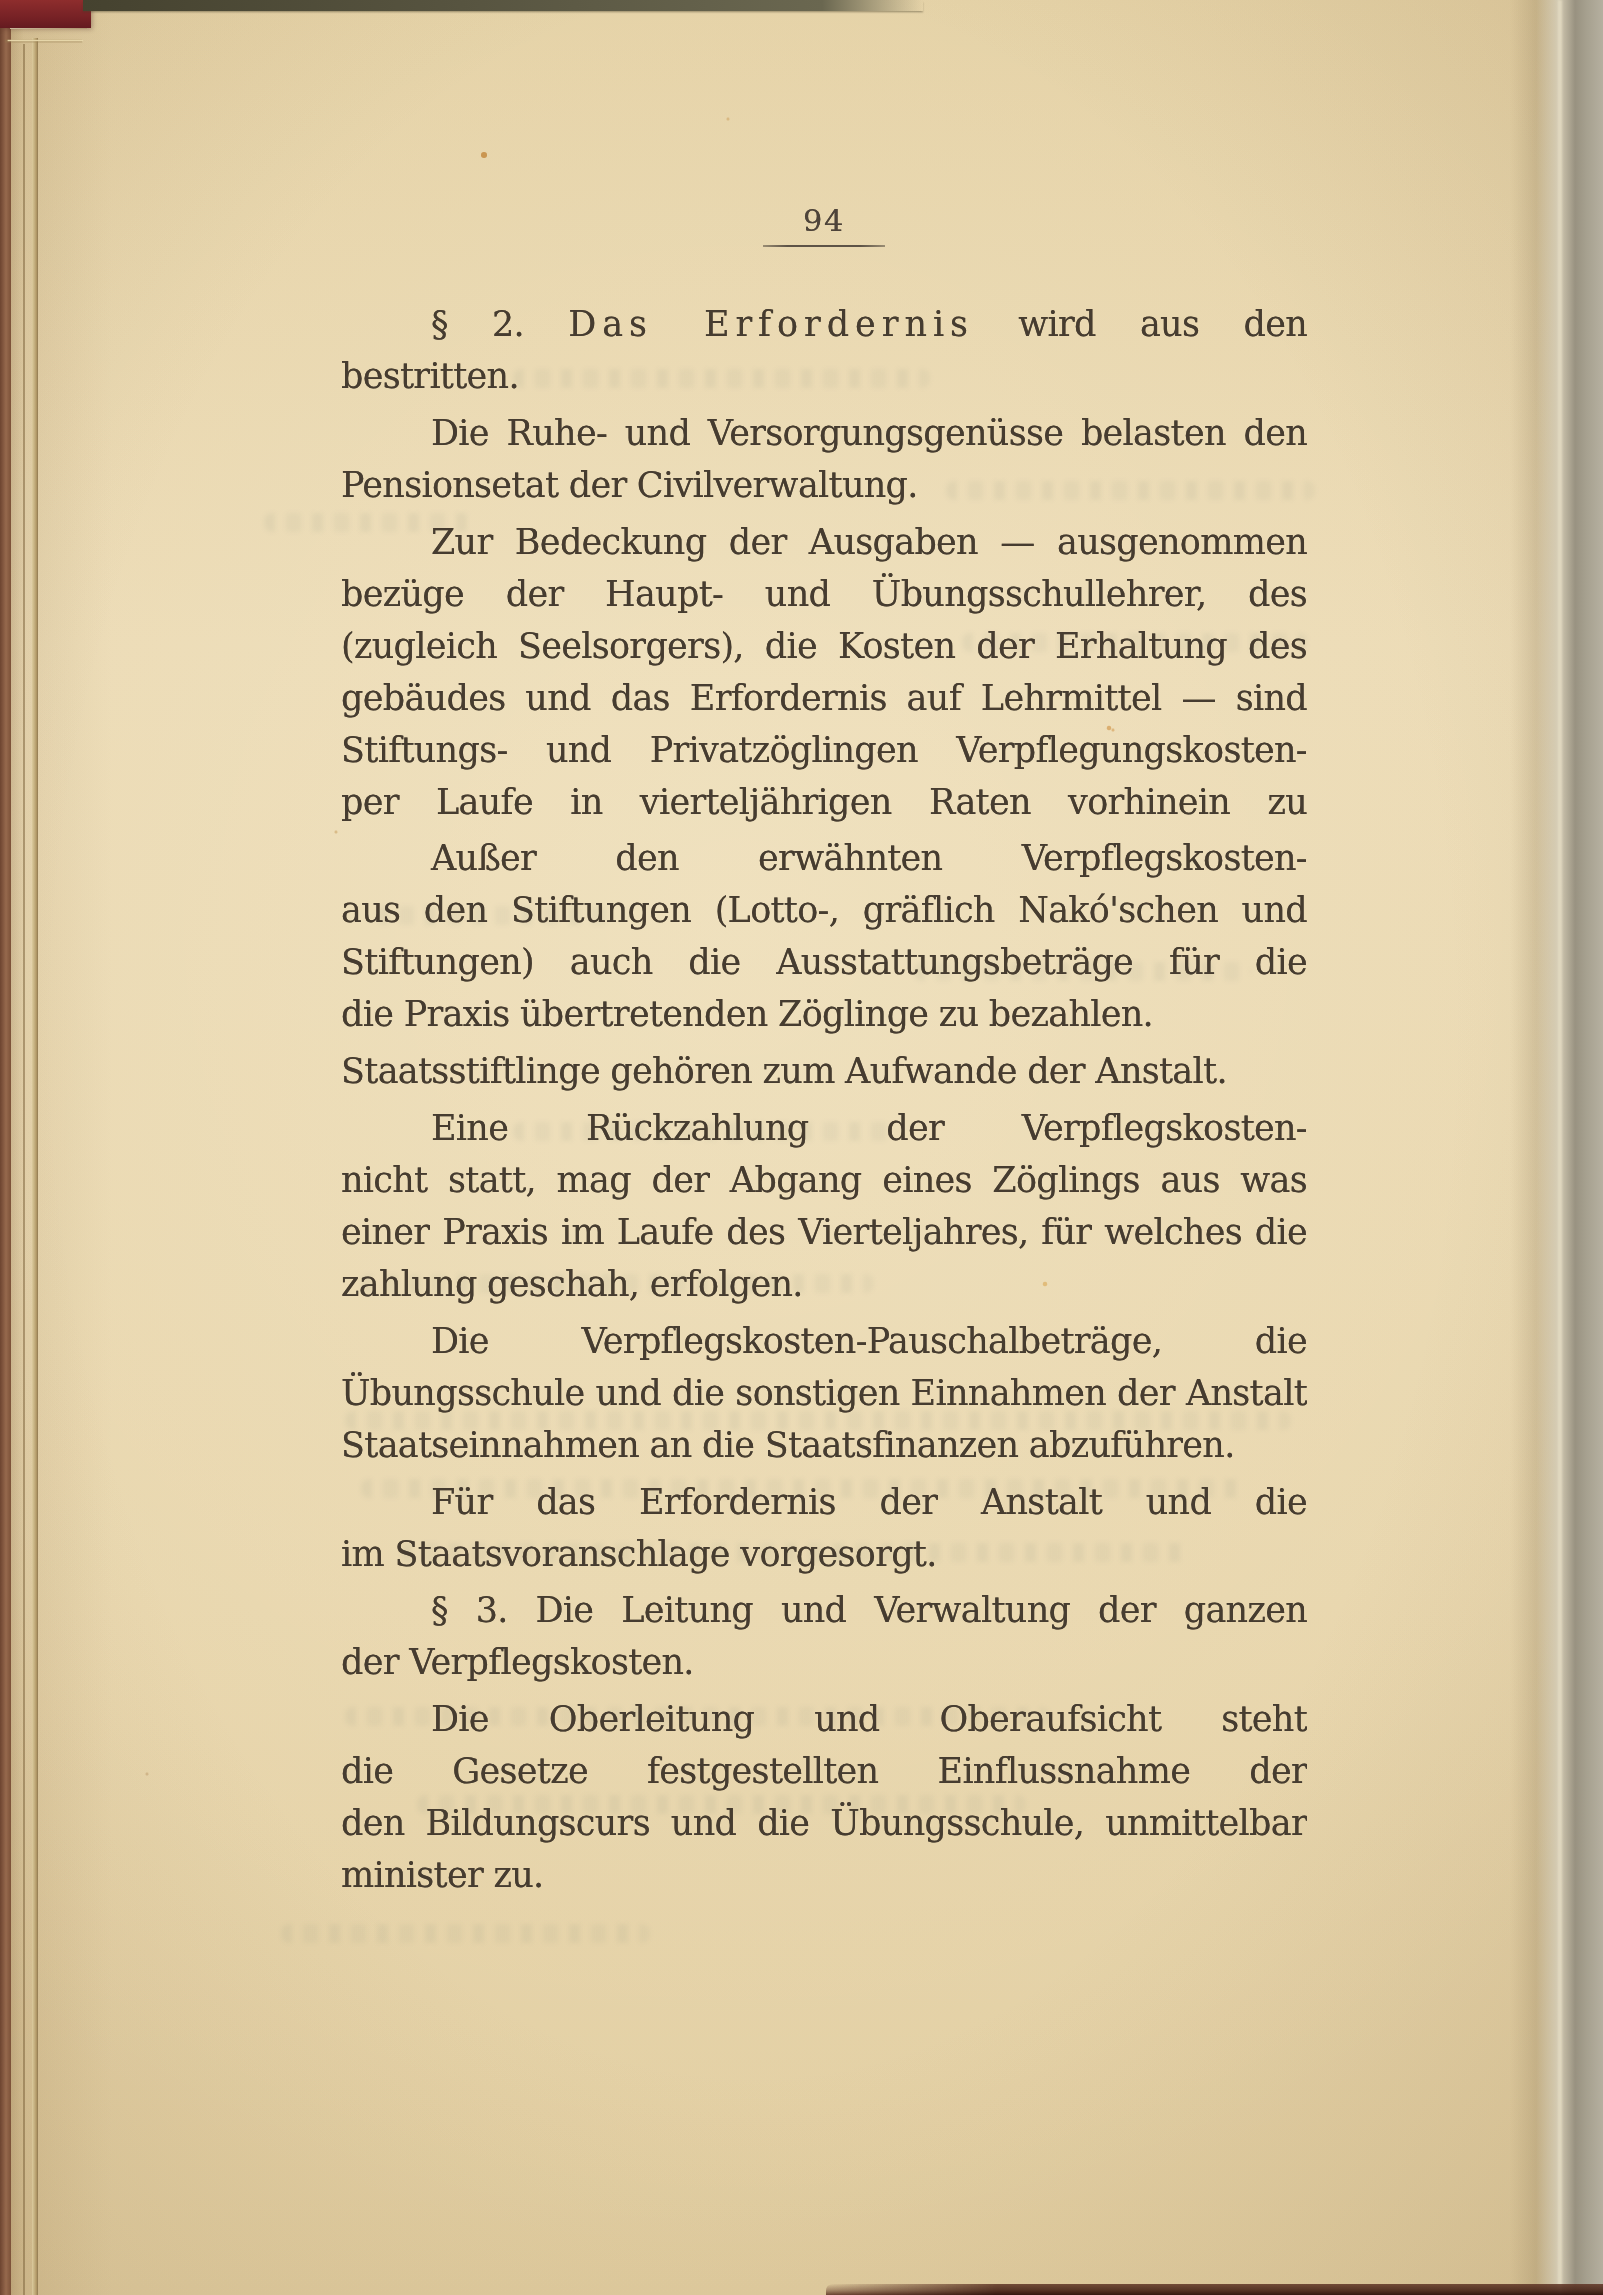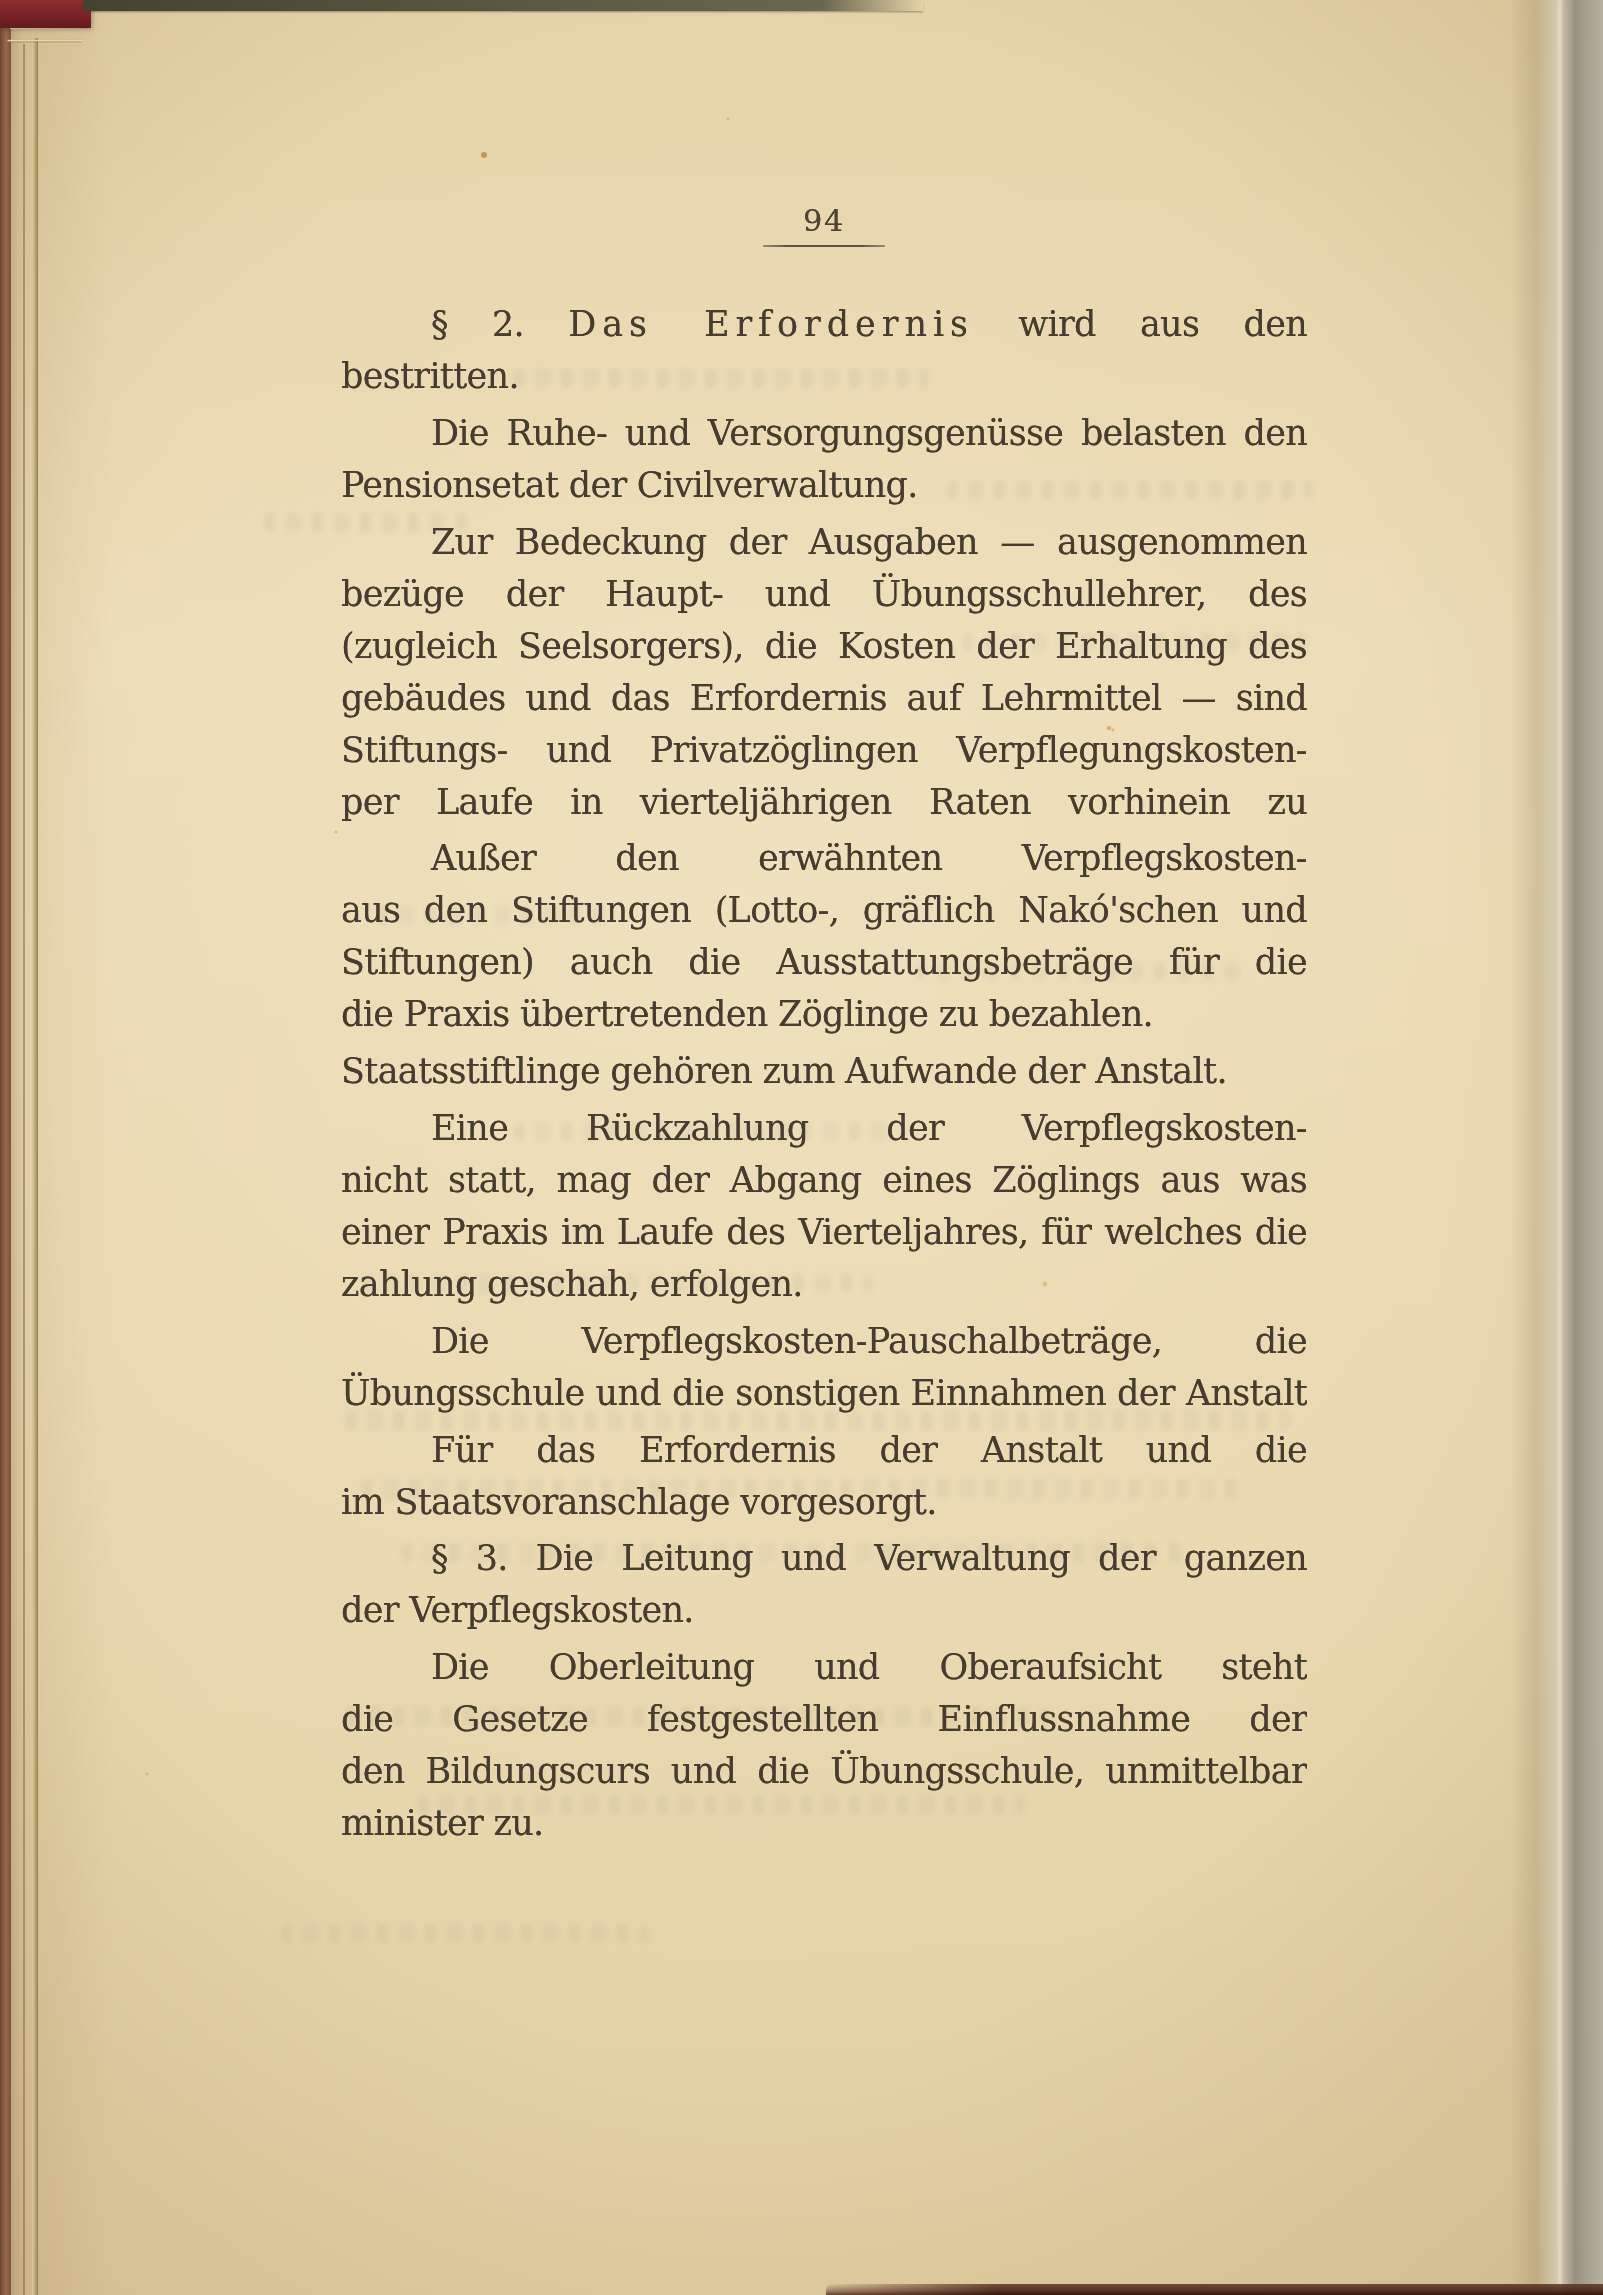--- a/index.html
+++ b/index.html
@@ -178,20 +178,21 @@
       </div>
       <div class="para">
         <div class="line first">Eine Rückzahlung der Verpflegskosten-Pauschalbeträge findet</div>
         <div class="line">nicht statt, mag der Abgang eines Zöglings aus was immer für</div>
         <div class="line">einer Praxis im Laufe des Vierteljahres, für welches die Ein-</div>
         <div class="line last">zahlung geschah, erfolgen.</div>
       </div>
       <div class="para">
         <div class="line first">Die Verpflegskosten-Pauschalbeträge, die Schulgelder der</div>
         <div class="line">Übungsschule und die sonstigen Einnahmen der Anstalt sind als</div>
+        <div class="line last">Staatseinnahmen an die Staatsfinanzen abzuführen.</div>
       </div>
       <div class="para">
         <div class="line first">Für das Erfordernis der Anstalt und die Bedeckung wird</div>
         <div class="line last">im Staatsvoranschlage vorgesorgt.</div>
       </div>
       <div class="para">
         <div class="line first">§ 3. Die Leitung und Verwaltung der ganzen Anstalt obliegt</div>
         <div class="line last">der Verpflegskosten.</div>
       </div>
       <div class="para">

